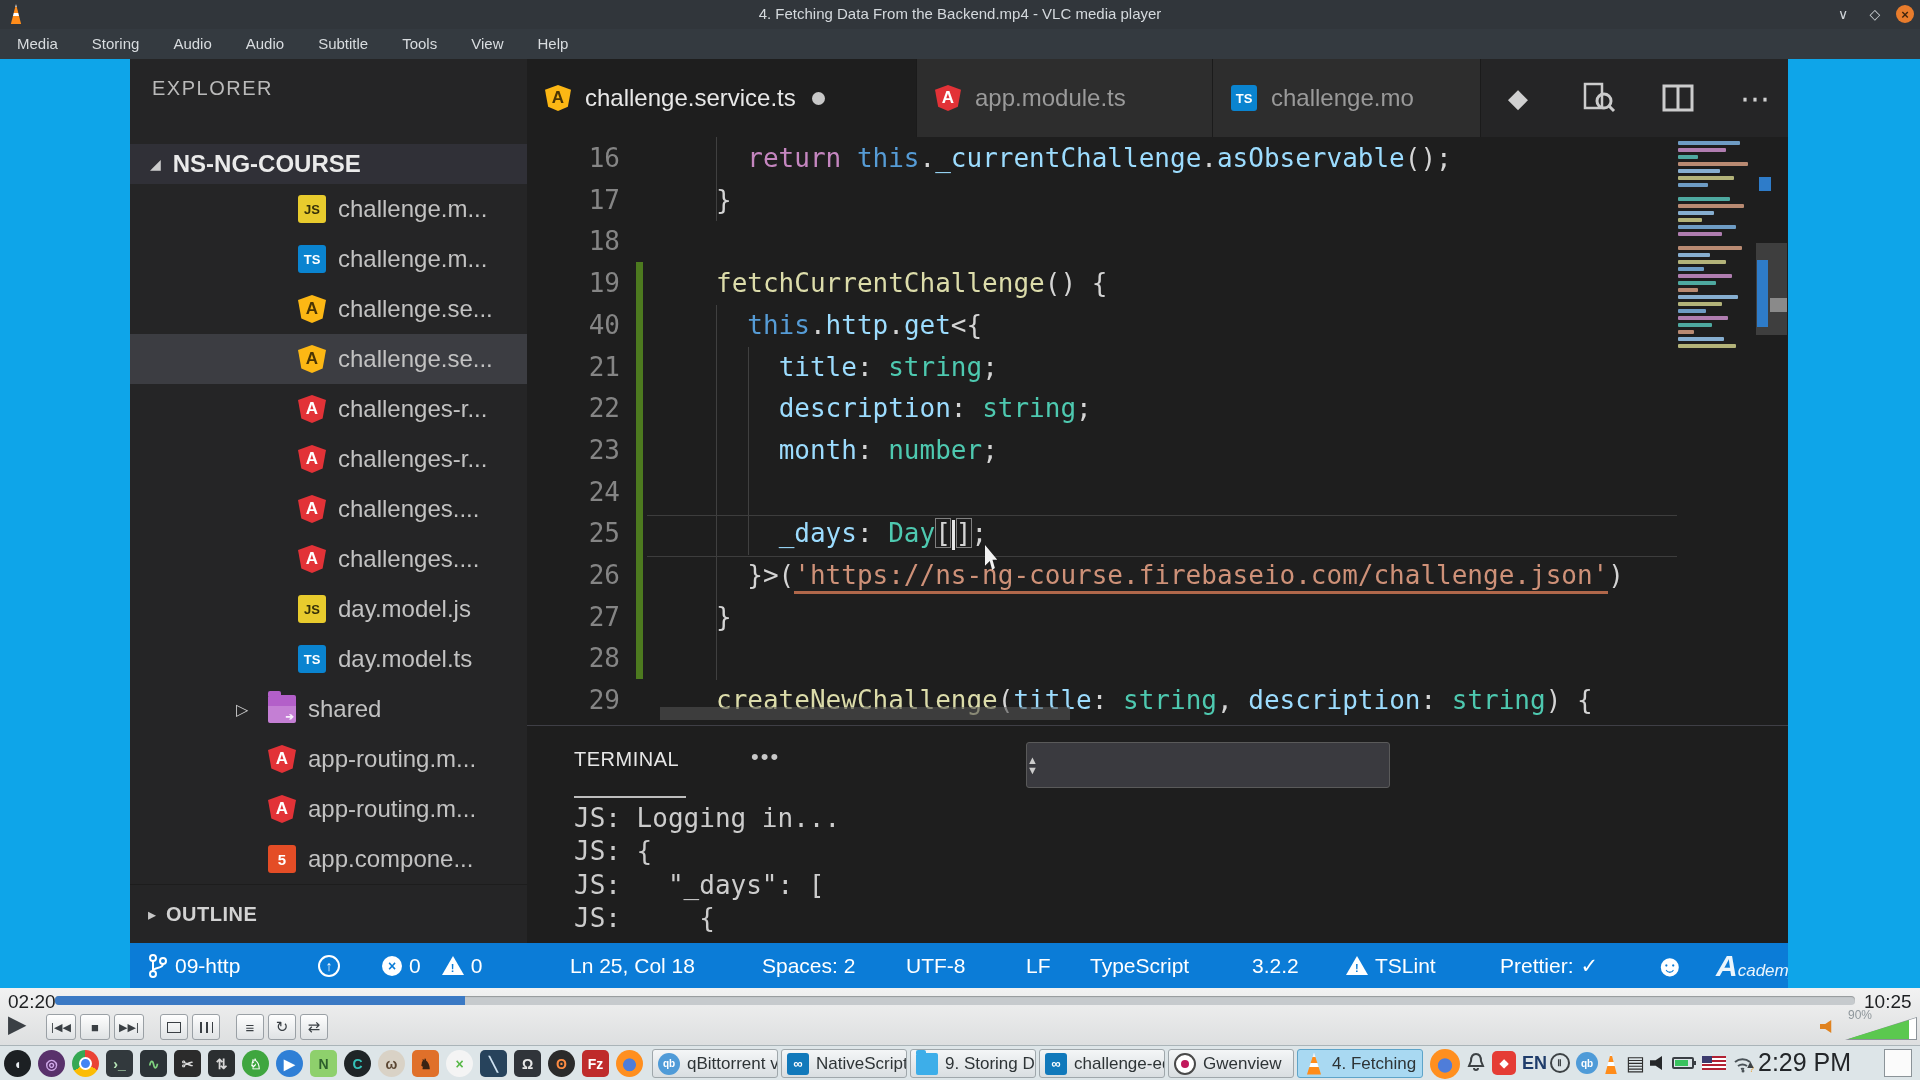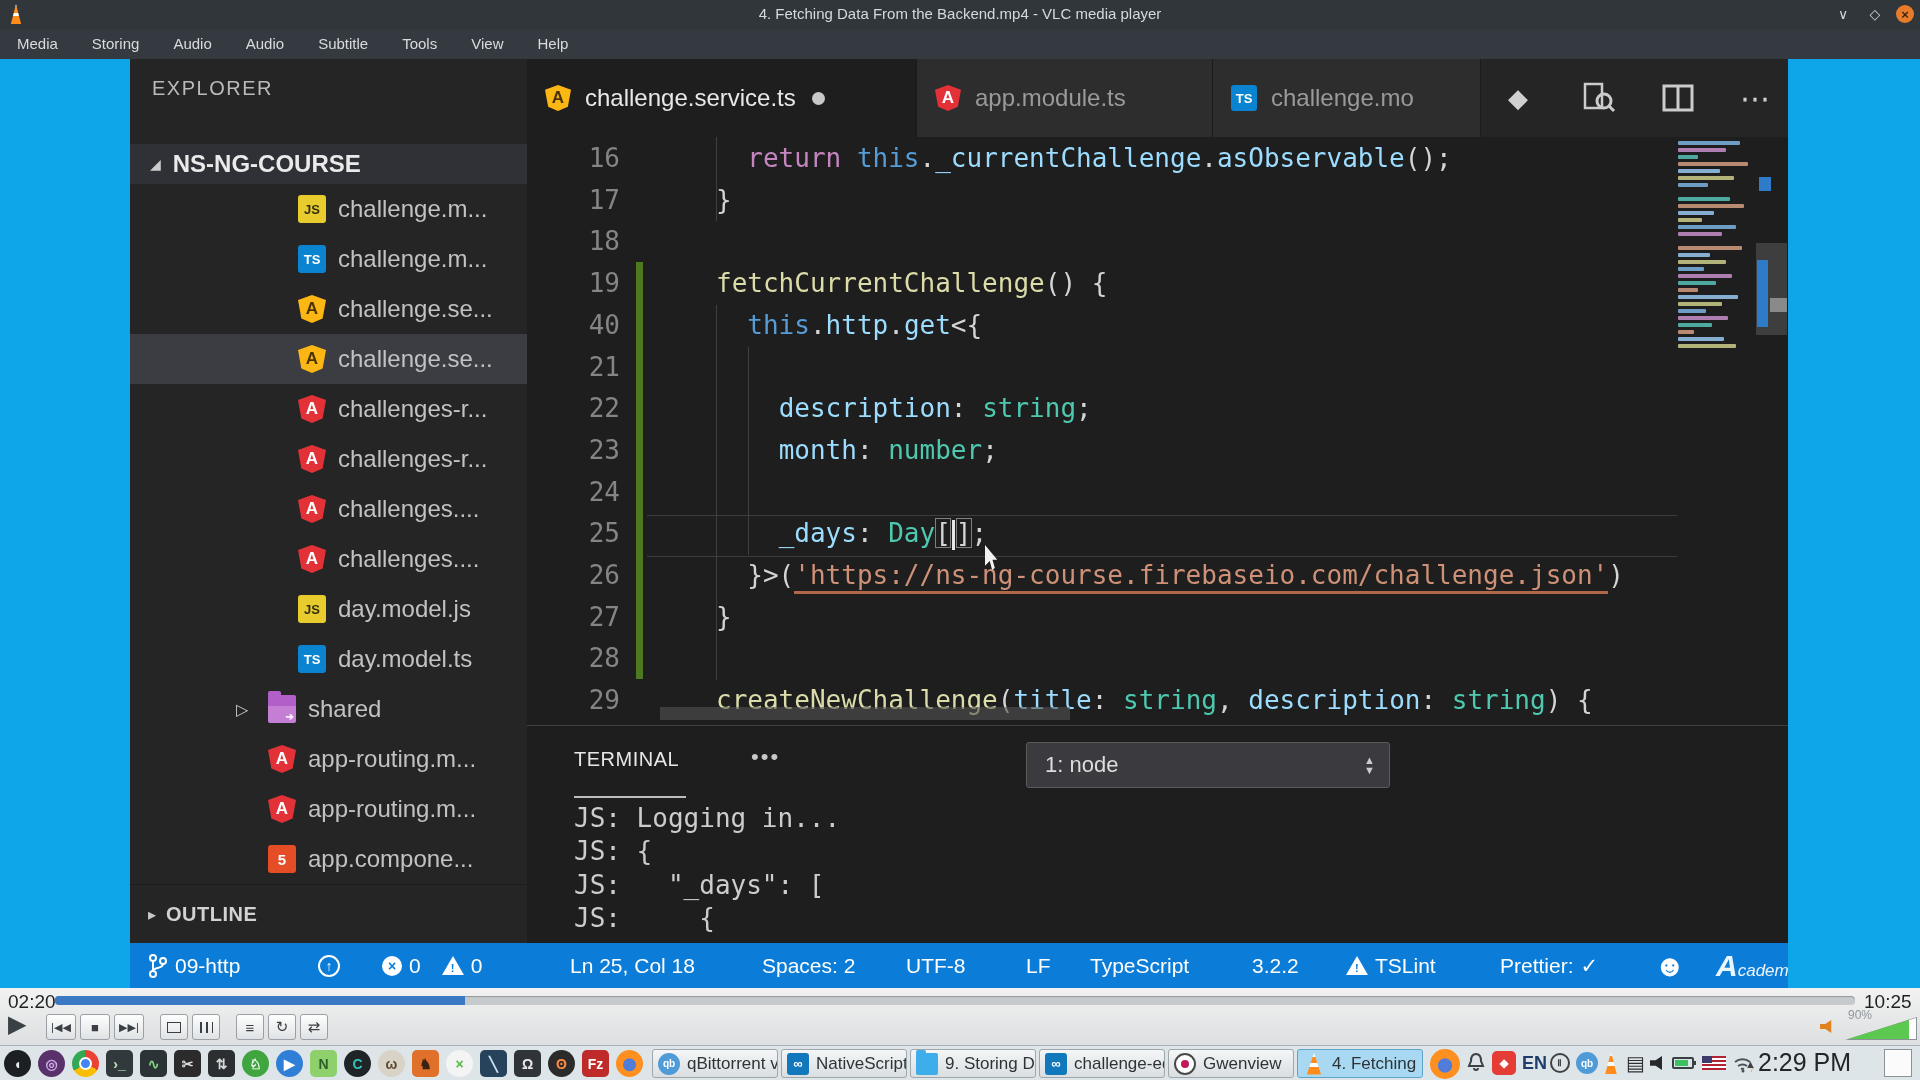--- a/index.html
+++ b/index.html
@@ -295,20 +295,21 @@
             <span class="code"><span class="c-fn">fetchCurrentChallenge</span><span class="c-pl">() {</span></span>
           </div>
           <div class="code-line" style="top: 166.8px;">
             <span class="ln">40</span>
             <span class="gbar"></span>
             <span class="code"><span class="c-pl">  </span><span class="c-self">this</span><span class="c-pl">.</span><span class="c-prop">http</span><span class="c-pl">.</span><span class="c-prop">get</span><span class="c-pl">&lt;{</span></span>
           </div>
           <div class="code-line" style="top: 208.5px;">
             <span class="ln">21</span>
             <span class="gbar"></span>
+            <span class="code"><span class="c-pl">    </span><span class="c-prop">title</span><span class="c-pl">: </span><span class="c-prim">string</span><span class="c-pl">;</span></span>
           </div>
           <div class="code-line" style="top: 250.2px;">
             <span class="ln">22</span>
             <span class="gbar"></span>
             <span class="code"><span class="c-pl">    </span><span class="c-prop">description</span><span class="c-pl">: </span><span class="c-prim">string</span><span class="c-pl">;</span></span>
           </div>
           <div class="code-line" style="top: 291.9px;">
             <span class="ln">23</span>
             <span class="gbar"></span>
             <span class="code"><span class="c-pl">    </span><span class="c-prop">month</span><span class="c-pl">: </span><span class="c-prim">number</span><span class="c-pl">;</span></span>
@@ -380,21 +381,20 @@
       <div class="vs-mark" style="left:1243px;top:161px;width:17px;height:14px;background:#8a8a8a;"></div>
       <div id="hscroll-thumb"></div>
       <div id="mouse-cursor"></div>
     </div>
 
     <div id="terminal">
       <div id="term-title">TERMINAL</div>
       <div id="term-title-underline"></div>
       <div id="term-dots">•••</div>
       <div id="term-dropdown">
-        <span class="val">1: node</span>
         <span class="spin">
             <span>▲</span>
             <span>▼</span>
           </span>
       </div>
 
       <div id="term-output">
           <div class="tline" style="top: 77px;">JS: Logging in...</div>
           <div class="tline" style="top: 110.4px;">JS: {</div>
           <div class="tline" style="top: 143.8px;">JS:   "_days": [</div>

